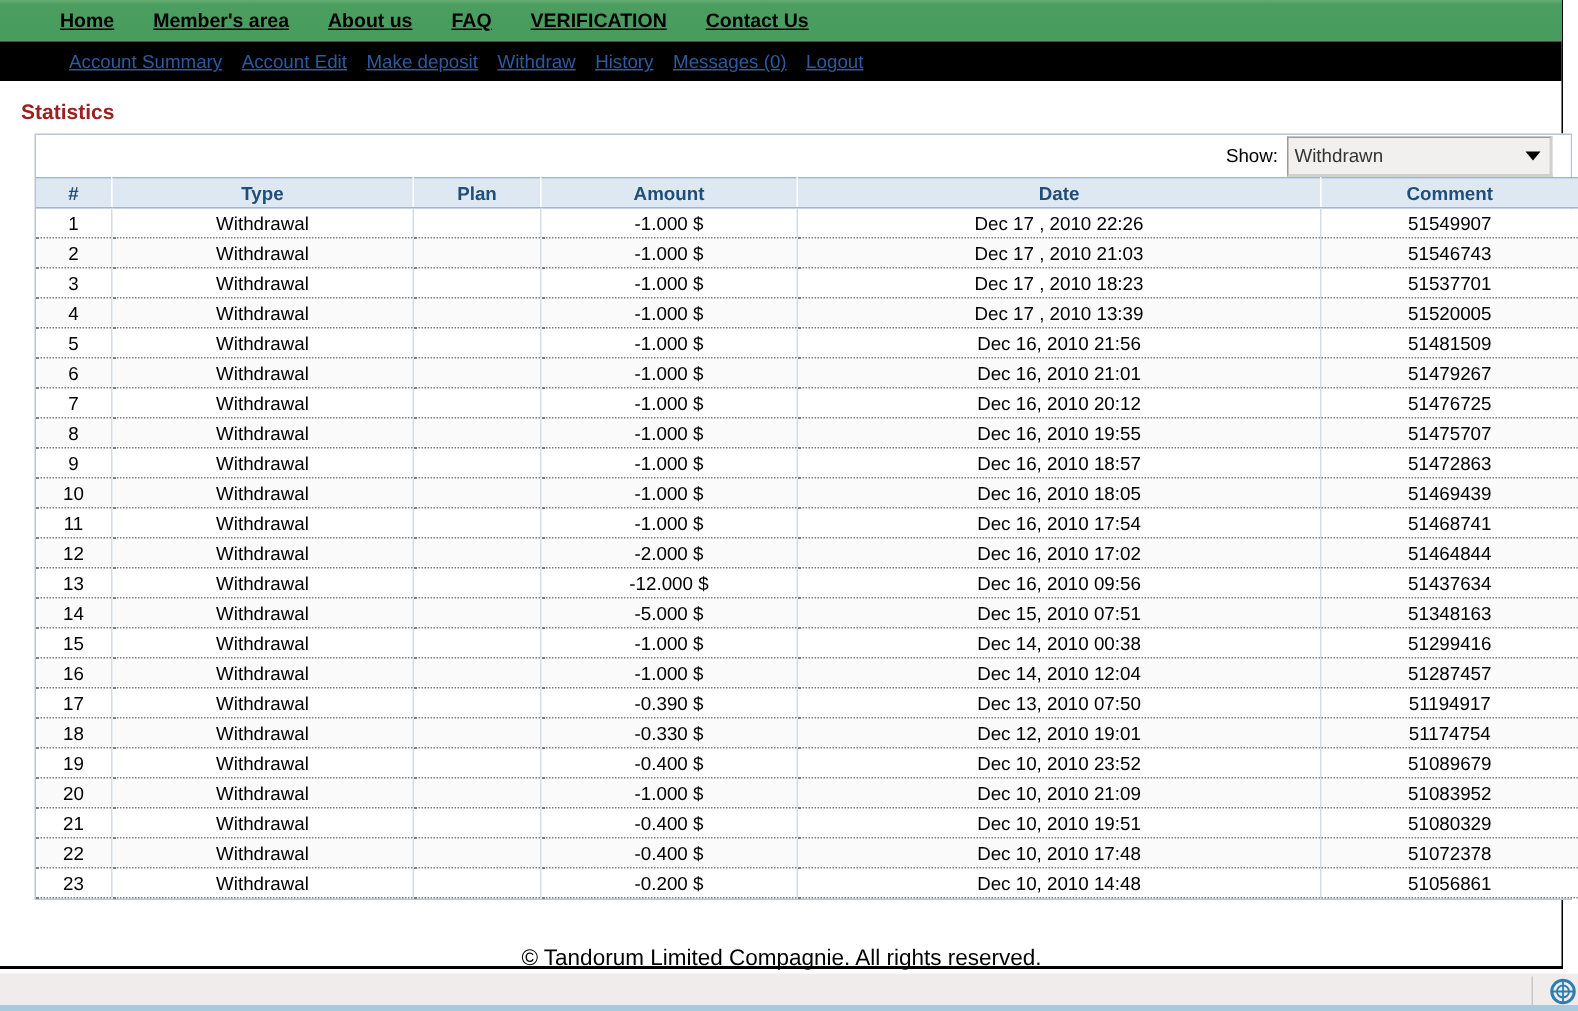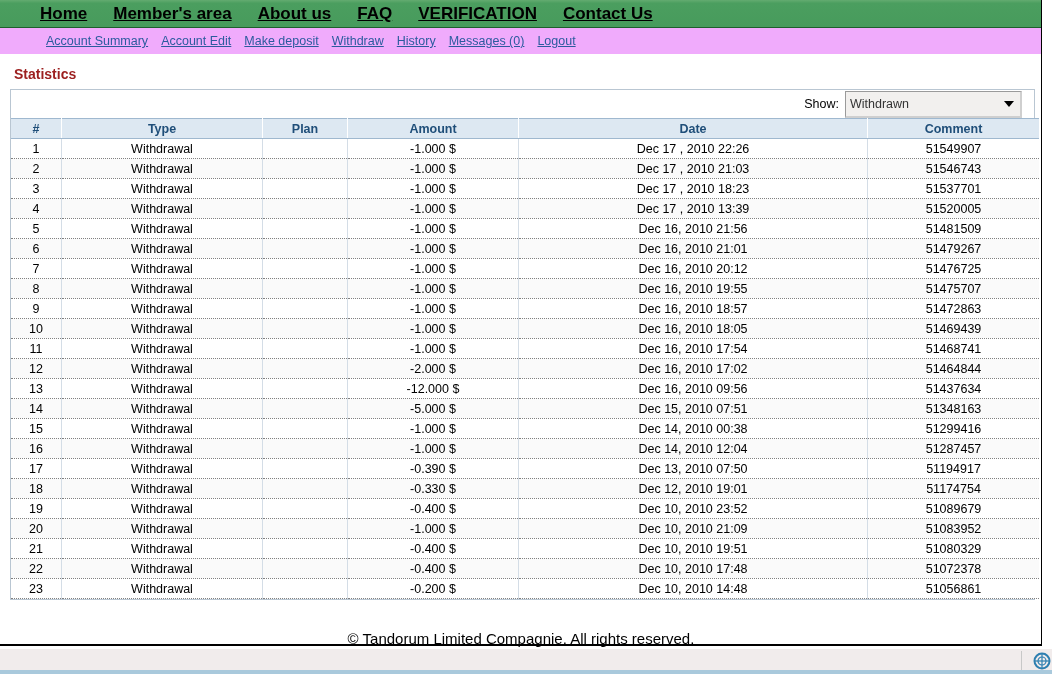--- a/index.html
+++ b/index.html
@@ -43,54 +43,54 @@
     border-bottom: 1px solid #1d5f2d;
     display: flex;
     align-items: center;
     padding-left: 40px;
     box-sizing: border-box;
   }
   #topnav a {
     color: #000000;
     text-decoration: underline;
     font-weight: bold;
-    font-size: 17px;
+    font-size: 13px;
     margin-right: 26px;
     white-space: nowrap;
   }
 
   
   #subnav {
     height: 26px;
     display: flex;
     align-items: center;
     padding-left: 46px;
     box-sizing: border-box;
-    background: #f0abfc;
+    background: #000000;
   }
   #subnav a {
     color: #2b5b9e;
     text-decoration: underline;
     font-size: 12.5px;
     margin-right: 13px;
     white-space: nowrap;
   }
 
   
   #page-title {
     color: #9c2020;
     font-weight: bold;
     font-size: 14px;
     margin: 12px 0 0 14px;
   }
 
   
   #panel {
     position: absolute;
-    left: 10px;
+    left: 23px;
     top: 89px;
     width: 1025px;
     border: 1px solid #b9c6d2;
     box-sizing: border-box;
     background: #ffffff;
   }
 
   #show-bar {
     height: 28px;
     display: flex;

